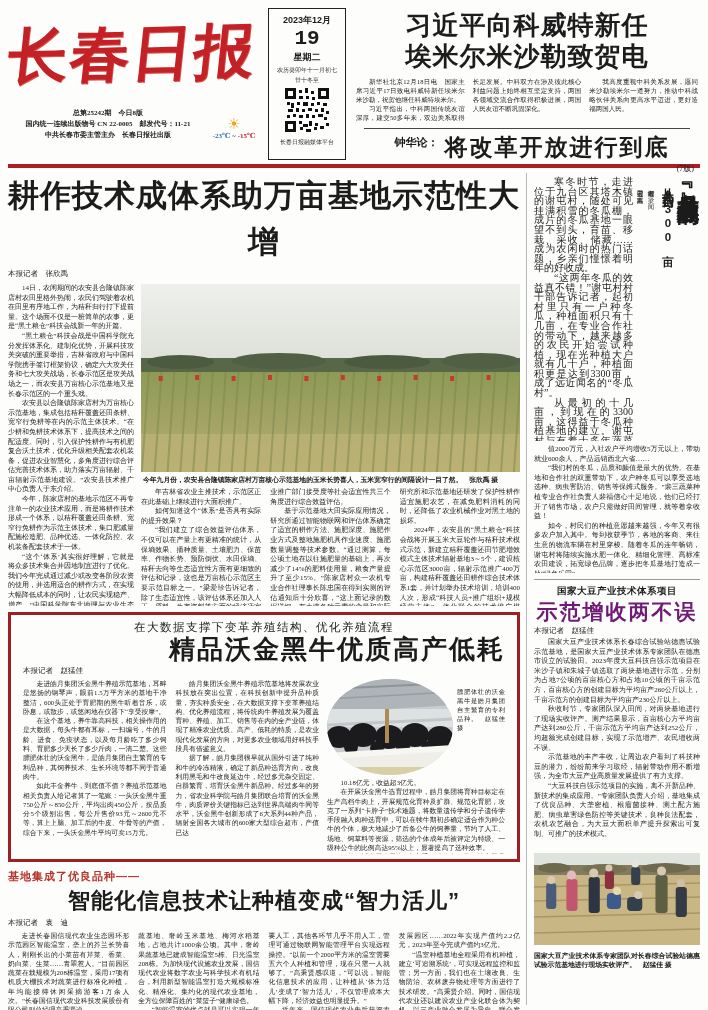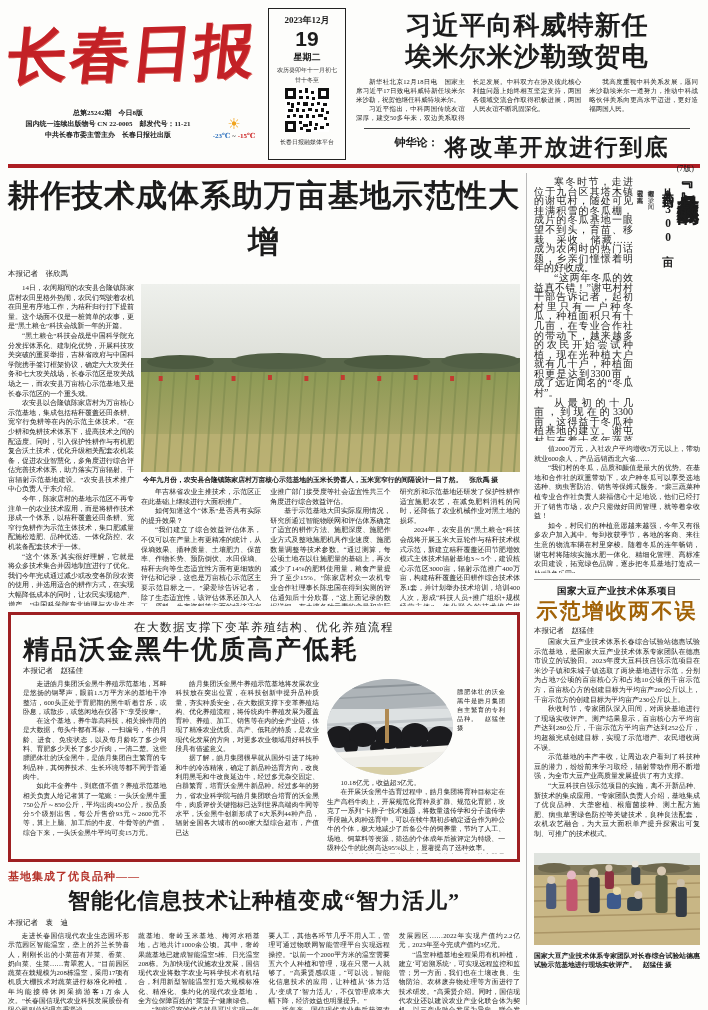--- a/index.html
+++ b/index.html
@@ -1,34 +1,34 @@
 <!DOCTYPE html>
 <html><head>
 <meta charset="utf-8">
 <style>
   * { box-sizing: border-box; margin: 0; padding: 0; }
   html,body { background:#e8e8e8; }
   body { font-family:"Liberation Serif","DejaVu Serif",serif; color:#1c1c1c; }
   .page { width:708px; height:1010px; margin:0 auto; background:#fdfdfb; padding:8px 8px 4px 8px; overflow:hidden; position:relative; }
-  .hei { font-family:Liberation Serif, serif; }
+  .hei { font-family:Liberation Sans, sans-serif; }
   p { margin:0; text-indent:2em; text-align:justify; }
 
   
   .header { display:flex; gap:8px; height:152px; }
   .mast-left { width:252px; display:flex; flex-direction:column; }
   .mast-title { font-size:60px; font-weight:bold; color:#c32126; line-height:92px; letter-spacing:2px; transform:skew(-6deg,-1.5deg); white-space:nowrap; text-shadow:1px 1px 0 #d9544f; }
   .pub-row { display:flex; align-items:flex-end; margin-top:8px; }
   .pub-info { flex:1; text-align:center; font-size:7px; line-height:11px; font-weight:bold; color:#222; }
   .weather { width:52px; text-align:center; font-size:7px; line-height:9px; }
   .sun { font-size:15px; color:#f0a31d; line-height:16px; }
   .t-low { color:#2a6fbd; font-weight:bold; }
   .t-high { color:#cc2222; font-weight:bold; }
   .date-box { width:78px; border:1.5px solid #222; padding:5px 3px 3px; text-align:center; flex-shrink:0; }
   .db-ym { font-size:9px; font-weight:bold; }
-  .db-day { font-size:21px; font-weight:bold; line-height:24px; font-family:Liberation Sans, sans-serif; }
+  .db-day { font-size:21px; font-weight:bold; line-height:24px; font-family:Liberation Mono, monospace; }
   .db-week { font-size:9px; font-weight:bold; }
   .db-lunar { font-size:6px; line-height:8px; margin-top:2px; color:#333; }
   .db-qr { margin:4px auto 2px; width:44px; height:44px; }
   .db-qrcap { font-size:6px; color:#333; }
   .top-story { flex:1; padding-top:2px; }
   .ts-headline { font-size:26px; font-weight:bold; text-align:center; line-height:31px; letter-spacing:1px; }
   .ts-body { column-count:3; column-gap:8px; font-size:6.5px; line-height:9px; margin:5px 2px 0; height:46px; overflow:hidden; }
   .ts-div { border-top:1px solid #444; margin:5px 10px 3px; }
   .ts-col-row { display:flex; align-items:baseline; justify-content:center; gap:6px; padding-left:10px; }
   .ts-col-label { font-size:11px; font-weight:bold; align-self:flex-start; margin-top:3px; }
@@ -48,21 +48,21 @@
   .ma-row { display:flex; gap:7px; height:322px; overflow:hidden; }
   .ma-intro { width:126px; font-size:7px; line-height:9.6px; overflow:hidden; }
   .ma-right { flex:1; display:flex; flex-direction:column; }
   .ma-photo { width:100%; height:188px; flex-shrink:0; }
   .ma-caption { font-size:6.8px; line-height:9px; margin:3px 2px; text-align:justify; font-weight:bold; }
   .ma-body { column-count:3; column-gap:9px; font-size:7px; line-height:9.6px; flex:1; overflow:hidden; margin-top:1px; }
 
   
   .redbox { border:3.5px solid #9e2022; margin-top:6px; padding:5px 12px 4px; height:250px; overflow:hidden; }
   .rb-kicker { text-align:center; font-size:11.5px; letter-spacing:1.5px; color:#222; }
-  .rb-title { text-align:left; font-size:26px; font-weight:bold; letter-spacing:2px; line-height:29px; }
+  .rb-title { text-align:right; font-size:26px; font-weight:bold; letter-spacing:2px; line-height:29px; }
   .rb-row { display:flex; gap:8px; margin-top:2px; height:178px; overflow:hidden; }
   .rb-left { width:296px; column-count:2; column-gap:9px; font-size:6.8px; line-height:9.3px; overflow:hidden; }
   .rb-right { flex:1; }
   .rb-photo-row { display:flex; gap:4px; }
   .rb-photo { width:126px; height:96px; }
   .rb-photocap { flex:1; font-size:6.3px; line-height:9px; color:#222; padding-top:8px; text-align:justify; }
   .rb-right-body { font-size:6.8px; line-height:9.3px; margin-top:3px; height:76px; overflow:hidden; }
 
   
   .gx { margin-top:7px; }
@@ -75,21 +75,21 @@
   .dg-body-top { flex:1; font-size:10px; line-height:9.6px; overflow:hidden; padding-top:4px; }
   .vert { writing-mode:vertical-rl; text-orientation:upright; }
   .dg-byline { font-size:6.5px; color:#333; padding:12px 2px 0 2px; line-height:11px; }
   .dg-title-small { font-size:11.5px; font-weight:bold; padding:6px 1px 0 1px; letter-spacing:2px; }
   .dg-title-large { font-size:22px; font-weight:bold; line-height:24px; padding-top:2px; letter-spacing:1px; }
   .dg-bottom { font-size:7px; line-height:9.6px; height:128px; overflow:hidden; margin-top:4px; }
   .rc-div { border-top:1px solid #999; margin:6px 0 5px; }
 
   
   .soy-kicker { text-align:center; font-size:9.5px; font-weight:bold; letter-spacing:0.5px; }
-  .soy-title { text-align:center; font-size:21px; font-weight:bold; color:#a16207; letter-spacing:2px; line-height:25px; margin-top:1px; }
+  .soy-title { text-align:center; font-size:21px; font-weight:bold; color:#701a75; letter-spacing:2px; line-height:25px; margin-top:1px; }
   .soy-body { font-size:7px; line-height:9.6px; margin-top:2px; height:212px; overflow:hidden; }
   .soy-photo { width:100%; height:92px; margin-top:3px; }
   .soy-caption { font-size:6.8px; line-height:9px; margin-top:2px; text-align:justify; font-weight:bold; }
 </style>
 </head>
 <body>
 
 <div class="page">
 
   <div class="header">

